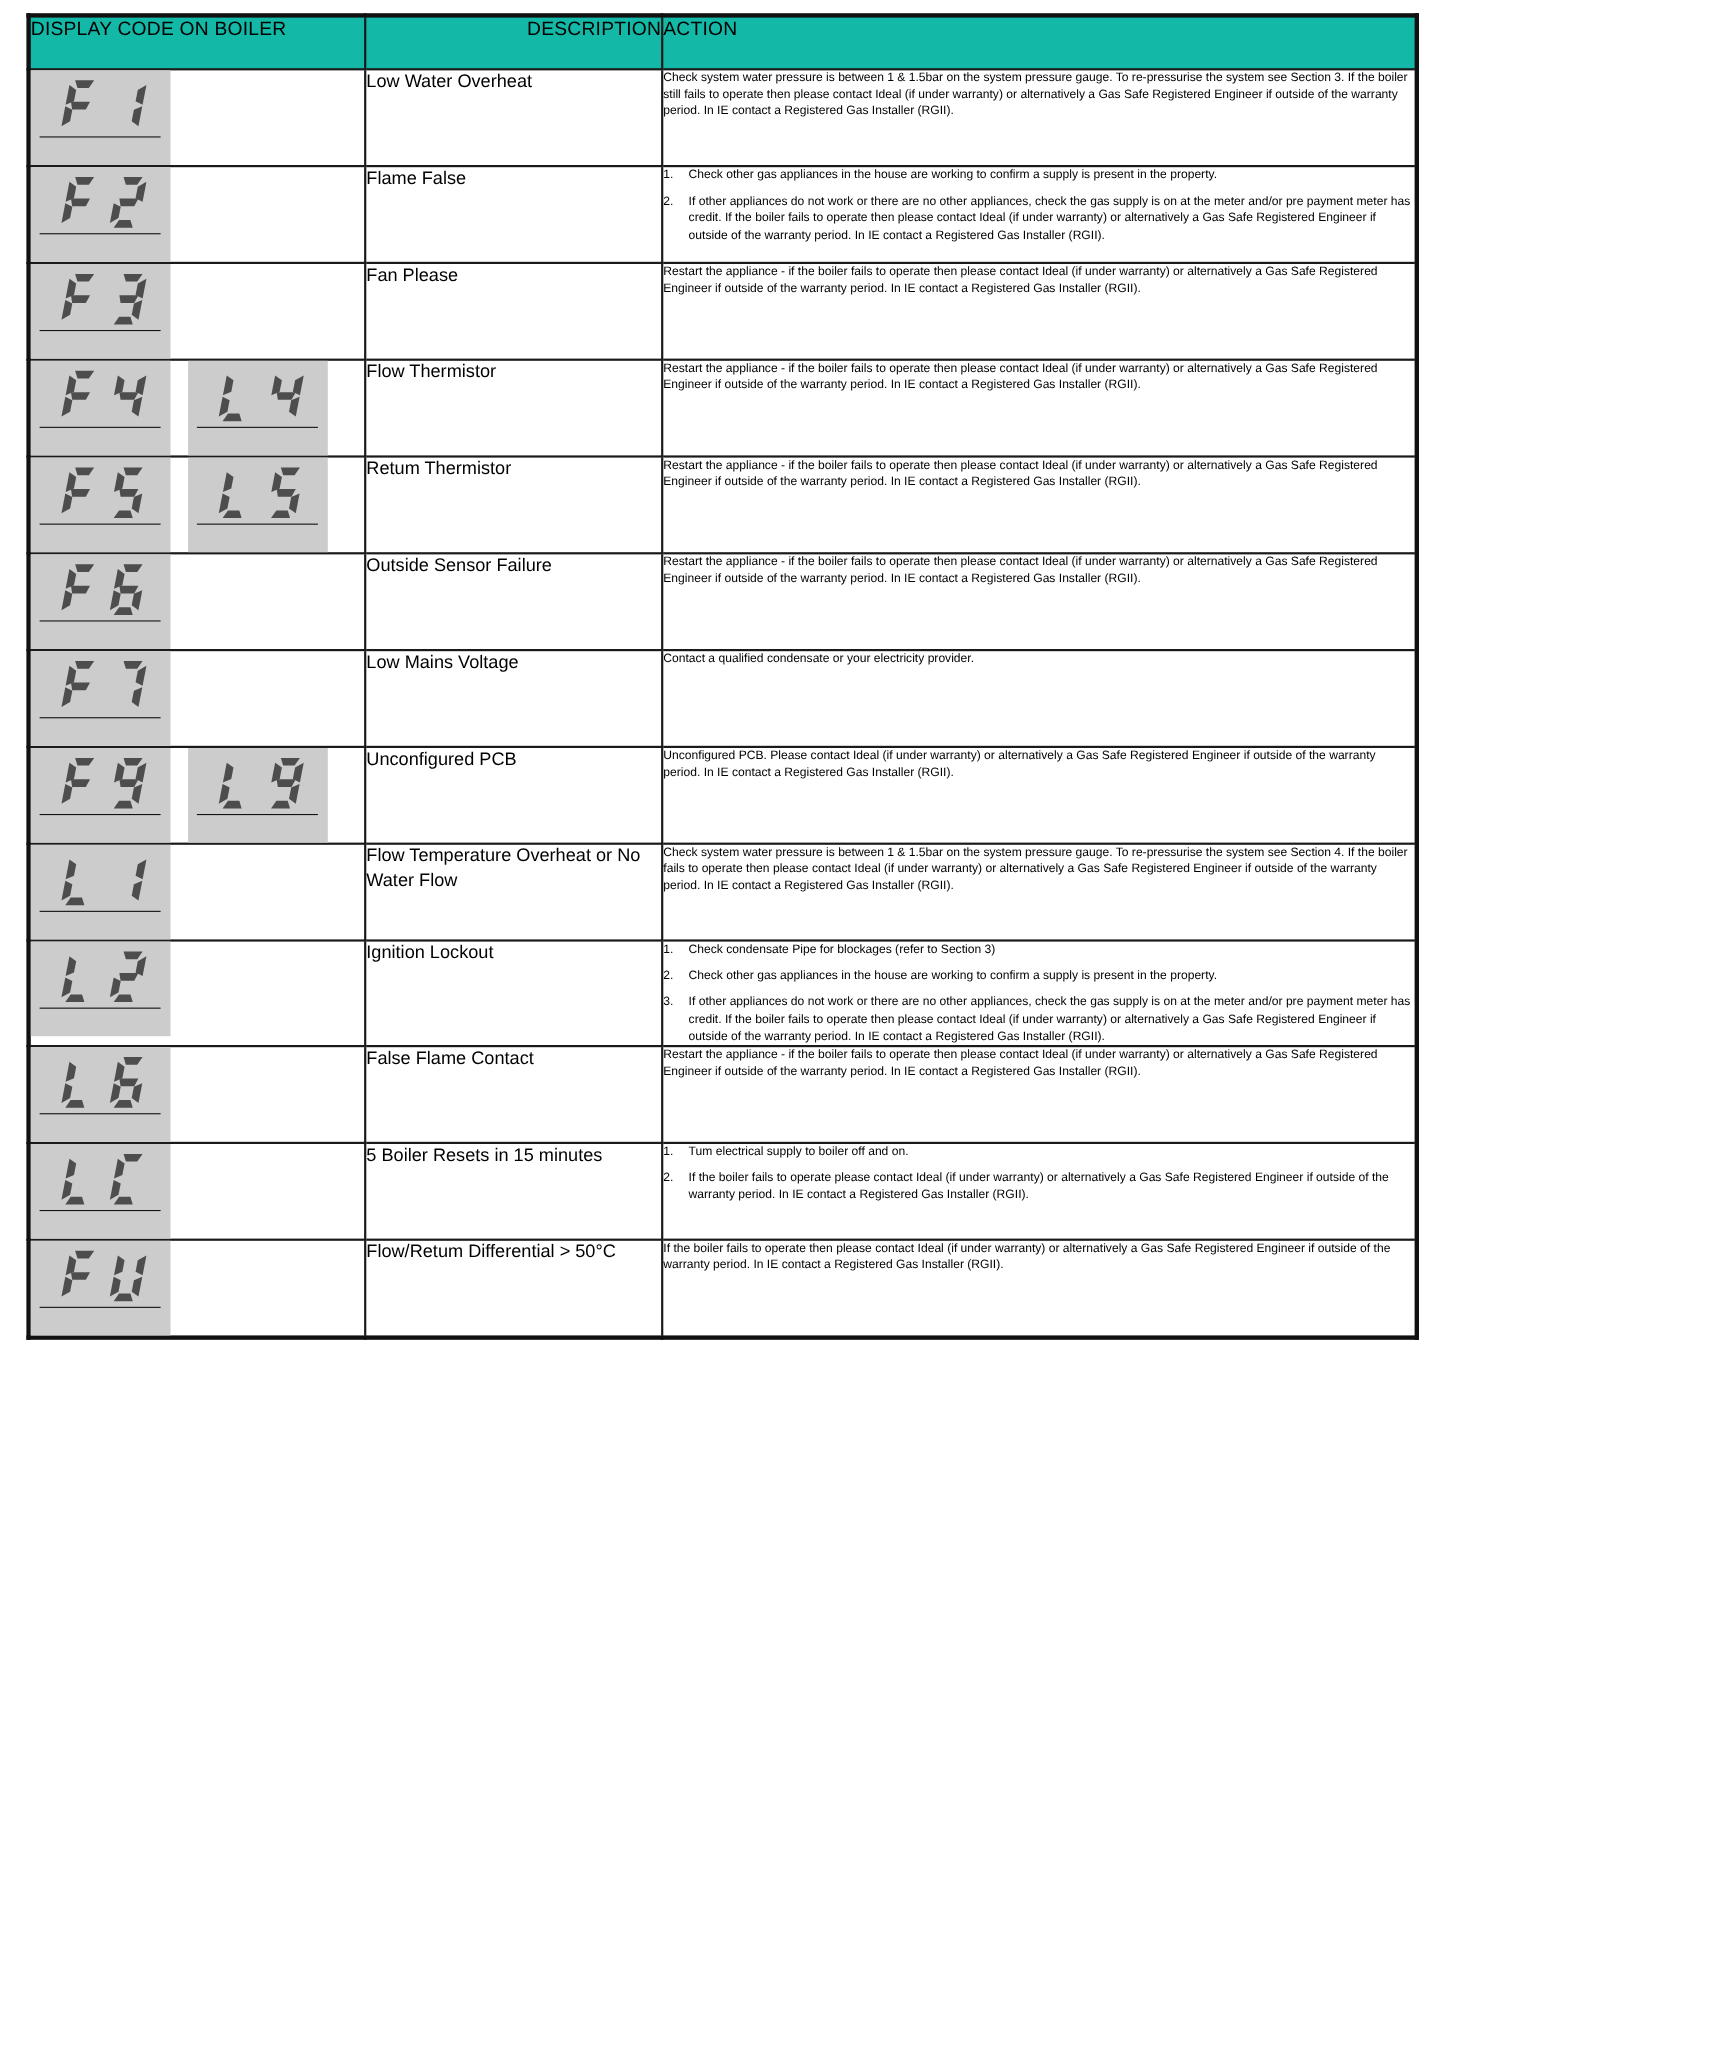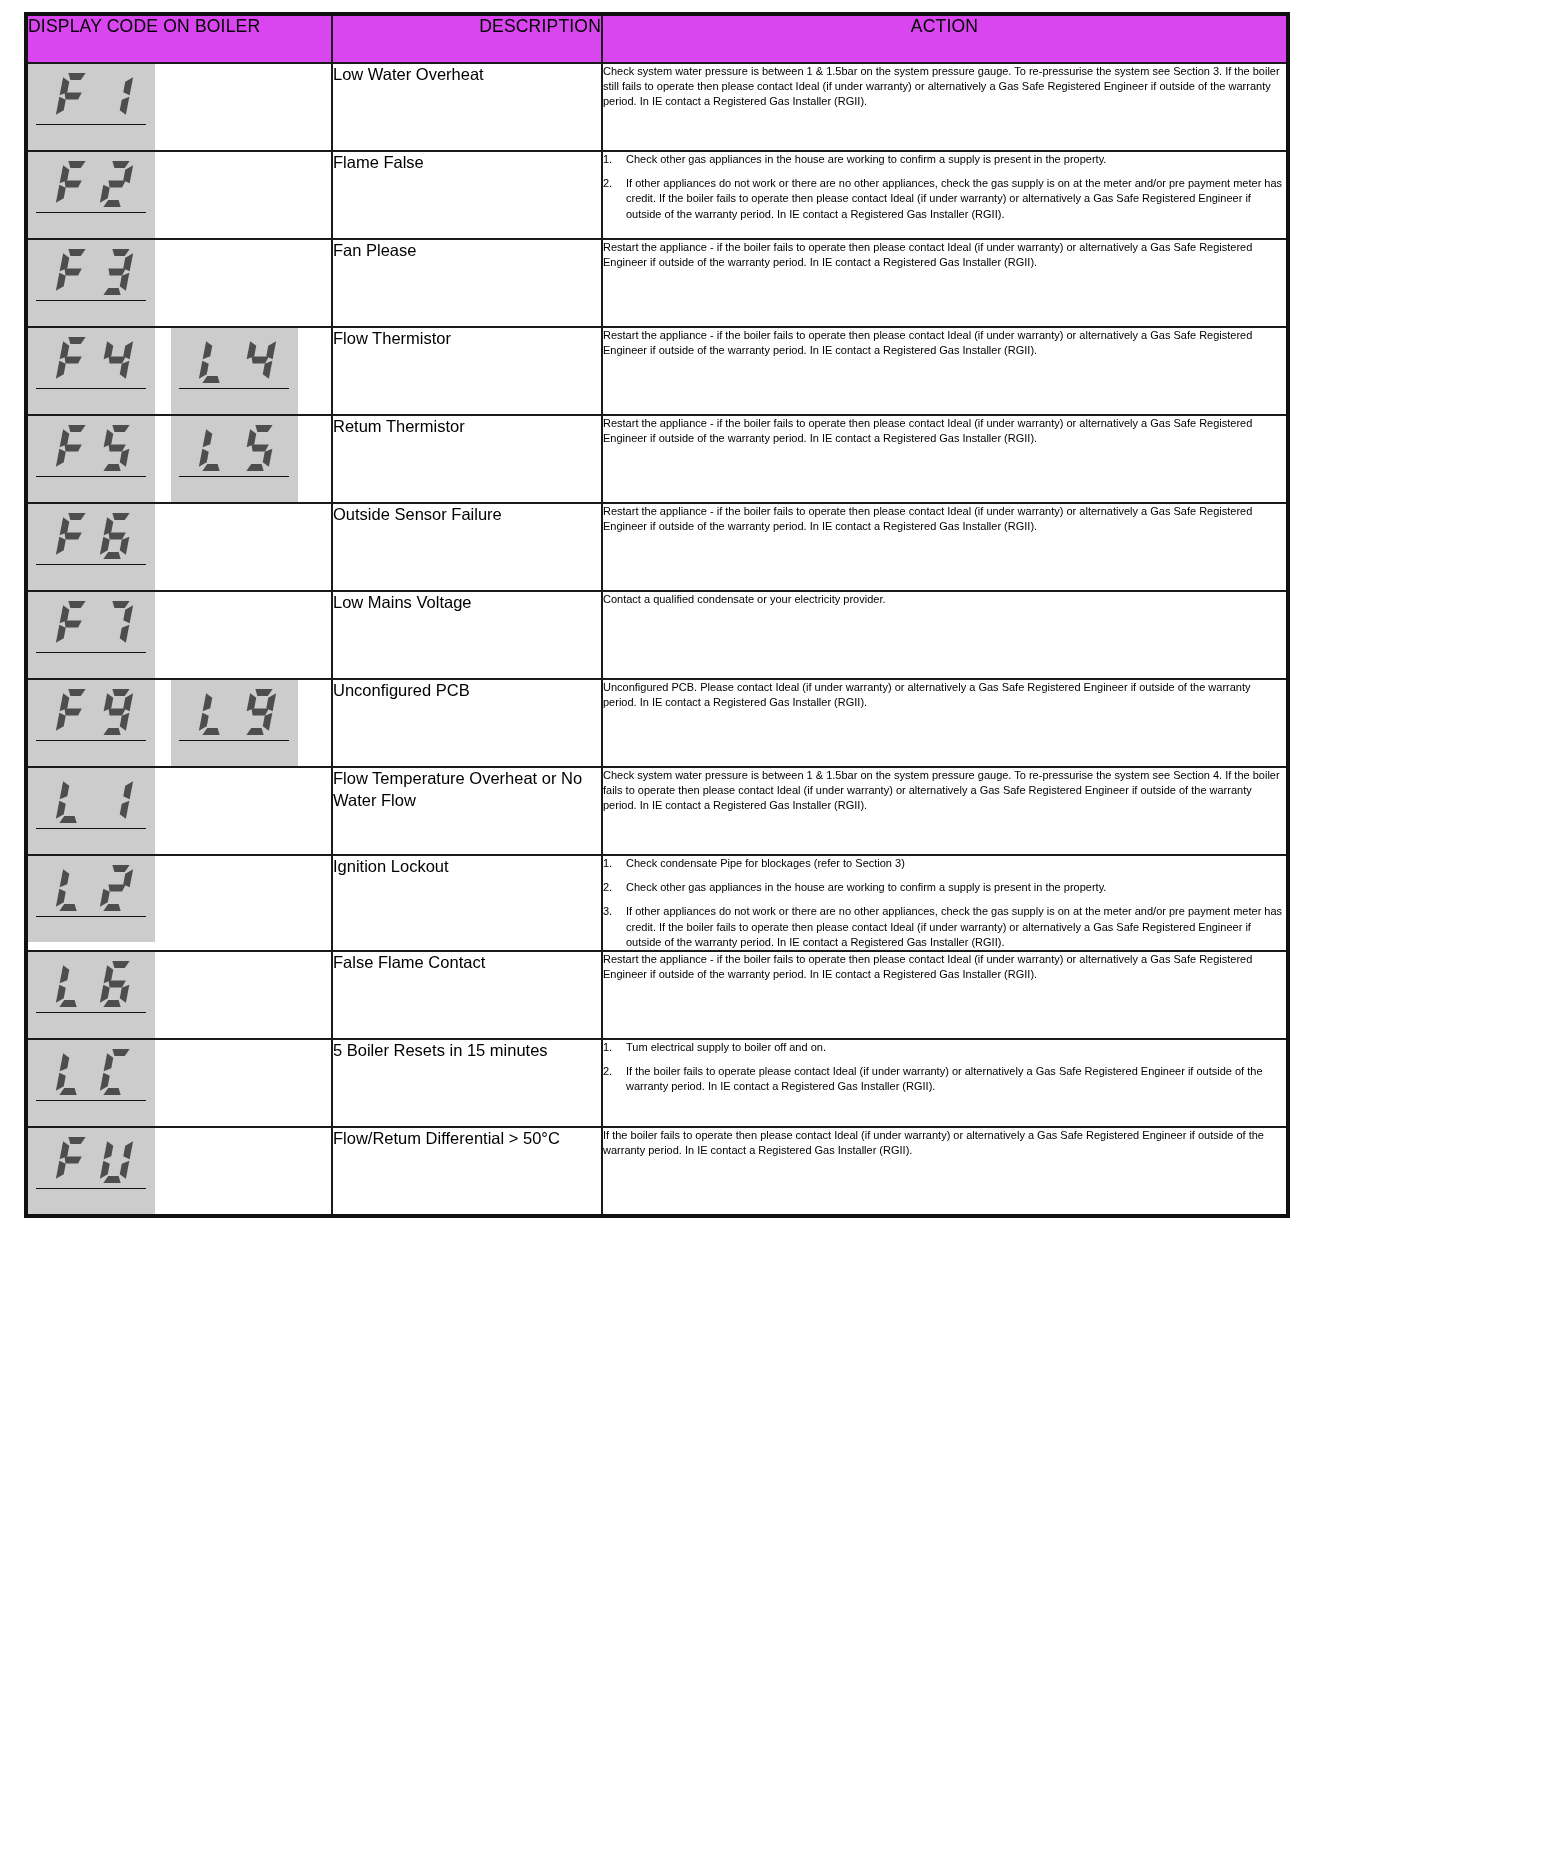--- a/index.html
+++ b/index.html
@@ -35,25 +35,25 @@
   col.c-code{width:306px;}
   col.c-desc{width:270px;}
   col.c-act{width:686px;}
 
   thead th{
     height:46px;
     font-size:17.5px;
     font-weight:normal;
     letter-spacing:0.2px;
     padding:9px 0 0 0;
-    background:#d946ef;
+    background:#14b8a6;
   }
   th.h-code{text-align:left;padding-left:12px;}
   th.h-desc{text-align:right;padding-left:32px;}
-  th.h-act{text-align:center;}
+  th.h-act{text-align:left;}
 
   td.code-cell{
     padding:10px 0 10px 14px;
   }
   .code-wrap{
     display:flex;
     flex-direction:row;
     gap:16px;
     align-items:flex-start;
   }

